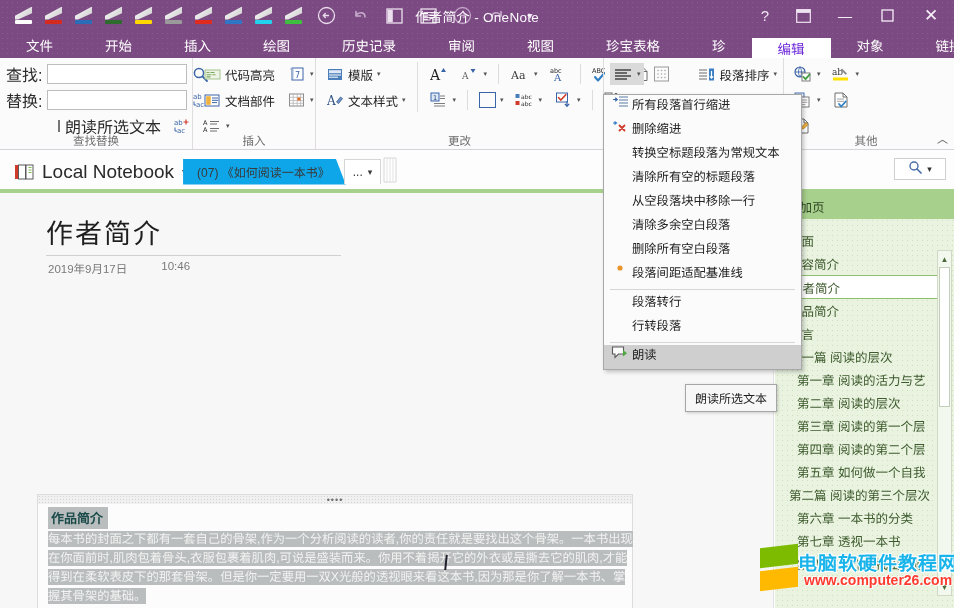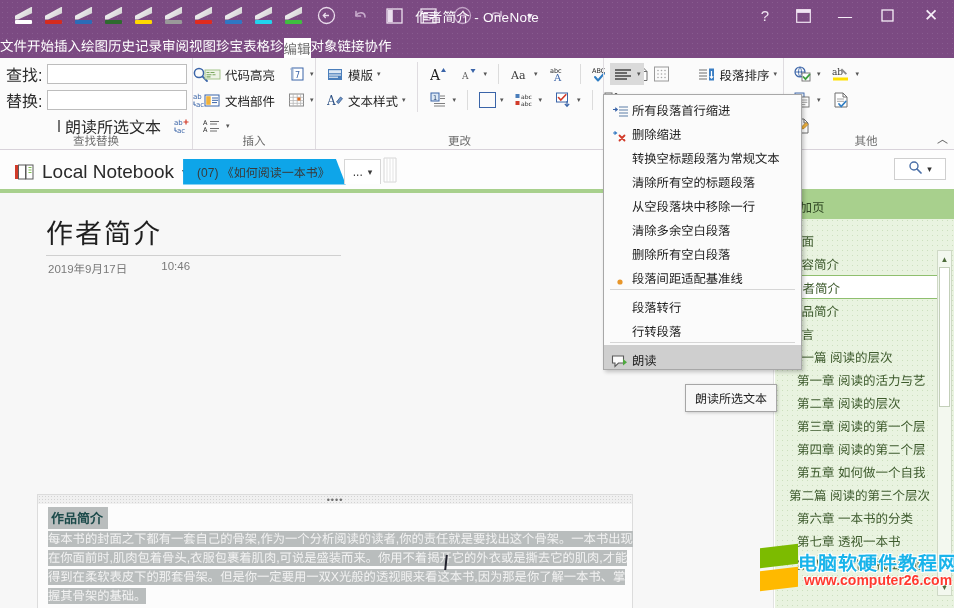--- a/index.html
+++ b/index.html
@@ -59,24 +59,24 @@
 
   
   .menubar {
     position: absolute; left: 0; top: 31px; width: 954px; height: 27px;
     background: #7b4a82;
     background-image: radial-gradient(rgba(255,255,255,0.10) 0.7px, transparent 0.8px);
     background-size: 5px 5px;
     display: flex; align-items: stretch;
   }
   .mtab {
-    padding: 0 0; display: flex; align-items: center; justify-content: center;
+    padding: 0 26px; display: flex; align-items: center; justify-content: center;
     color: #ffffff; font-size: 13.5px; cursor: pointer; white-space: nowrap;
   }
-  .mtab.active { background: #ffffff; color: #737373; margin-top: 7px; }
+  .mtab.active { background: #ffffff; color: #6d28d9; margin-top: 7px; }
 
   
   .ribbon {
     position: absolute; left: 0; top: 58px; width: 954px; height: 92px;
     background: #fbfbfb;
     background-image: radial-gradient(rgba(0,0,0,0.035) 0.6px, transparent 0.7px);
     background-size: 4px 4px;
     border-bottom: 1px solid #d8d2da;
     display: flex; align-items: stretch;
   }
@@ -227,21 +227,21 @@
     text-shadow: 1px 1px 0 #ffffff, -1px -1px 0 #ffffff;
   }
 
   
   .dropdown {
     position: absolute; left: 603px; top: 94px; width: 199px;
     background: #fbfbfb; border: 1px solid #a8a8a8;
     box-shadow: 2px 2px 4px rgba(0,0,0,0.22); z-index: 60;
   }
   .ditem {
-    height: 24px; display: flex; align-items: flex-end; padding-left: 4px;
+    height: 24px; display: flex; align-items: flex-start; padding-left: 4px;
     font-size: 12.3px; color: #232323; cursor: pointer; white-space: nowrap;
   }
   .ditem.highlight { background: #cfcfcf; }
   .digicon { width: 24px; min-width: 24px; display: flex; align-items: center; justify-content: center; }
   .dsep { height: 1px; background: #d6d6d6; margin: 2px 6px; }
   .tooltip {
     position: absolute; left: 685px; top: 384px; padding: 4px 9px 5px 9px;
     background: #f7f7f7; border: 1px solid #a6a6a6; font-size: 12px; color: #1f1f1f;
     box-shadow: 1px 1px 3px rgba(0,0,0,0.18); z-index: 70; white-space: nowrap;
   }

